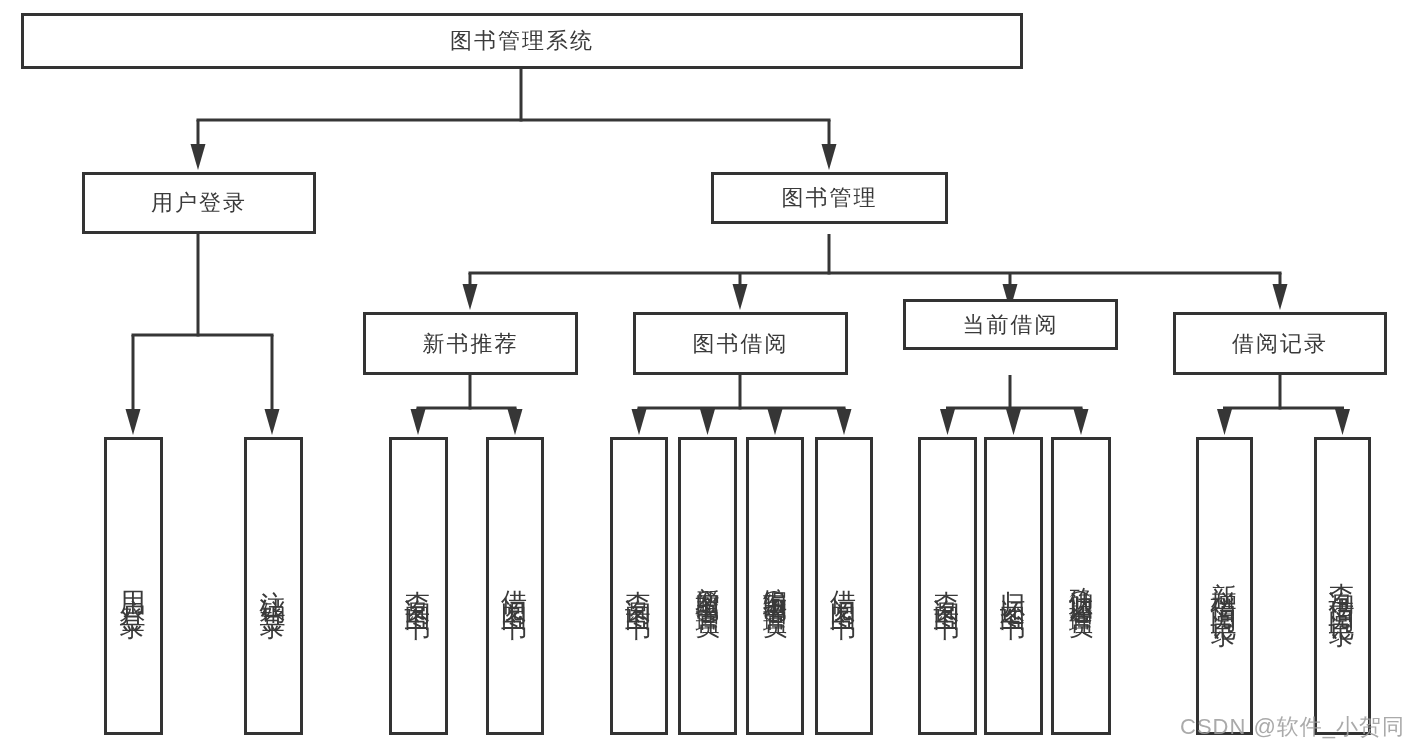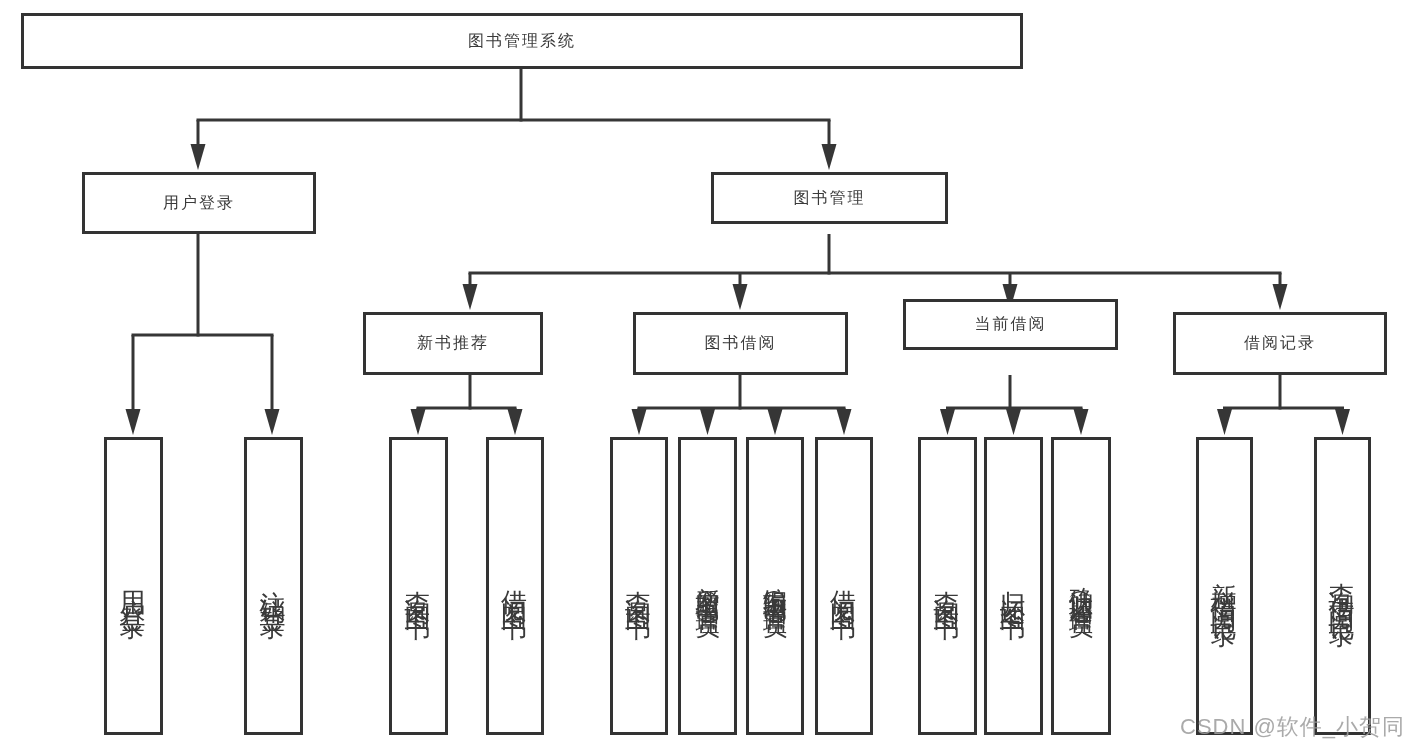--- a/index.html
+++ b/index.html
@@ -21,21 +21,21 @@
     position: absolute;
     box-sizing: border-box;
     border: 3px solid #333333;
     background: #ffffff;
     display: flex;
     align-items: center;
     justify-content: center;
     color: #3a3a3a;
     z-index: 2;
   }
-  .hbox { font-size: 16px; letter-spacing: 2px; }
+  .hbox { font-size: 22px; letter-spacing: 2px; }
   .vbox {
     top: 437px;
     height: 298px;
     writing-mode: vertical-rl;
     font-size: 26px;
     letter-spacing: 8px;
   }
   .vbox.long { font-size: 24px; letter-spacing: 4px; }
   .edge { stroke: #363636; stroke-width: 3; fill: none; }
   .arrow { fill: #363636; stroke: none; }
@@ -121,21 +121,21 @@
     <span>图书管理系统</span>
   </div>
 
   <div class="node hbox" style="left:82px; top:172px; width:234px; height:62px;">
     <span>用户登录</span>
   </div>
   <div class="node hbox" style="left:711px; top:172px; width:237px; height:52px;">
     <span>图书管理</span>
   </div>
 
-  <div class="node hbox" style="left:363px; top:312px; width:180px; height:63px;">
+  <div class="node hbox" style="left:363px; top:312px; width:215px; height:63px;">
     <span>新书推荐</span>
   </div>
   <div class="node hbox" style="left:633px; top:312px; width:215px; height:63px;justify-content:center;">
     <span>图书借阅</span>
   </div>
   <div class="node hbox" style="left:903px; top:299px; width:215px; height:51px;">
     <span>当前借阅</span>
   </div>
   <div class="node hbox" style="left:1173px; top:312px; width:214px; height:63px;">
     <span>借阅记录</span>

